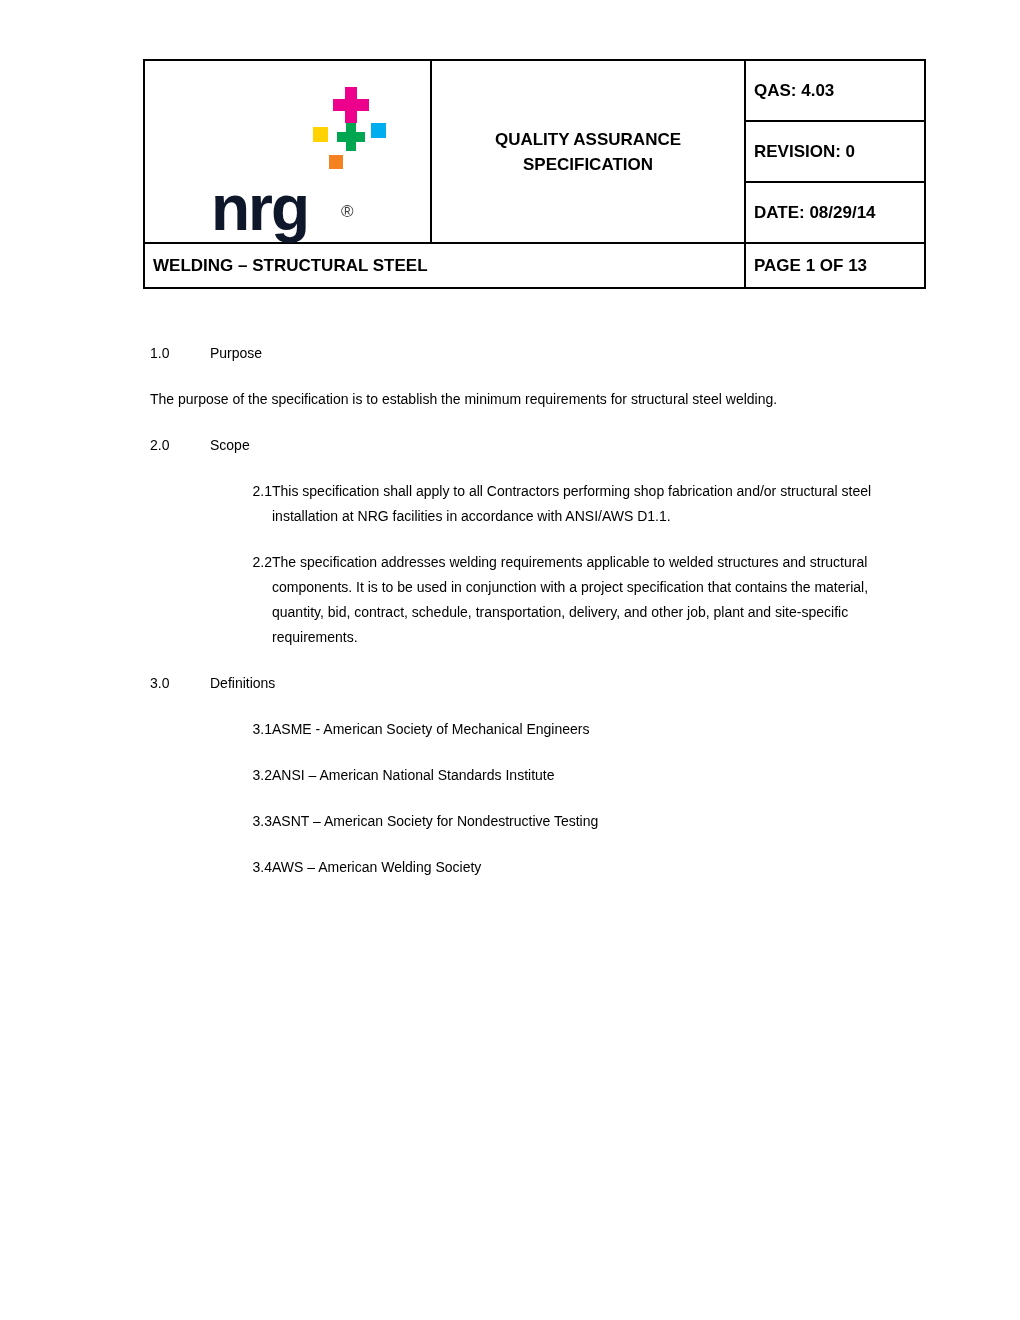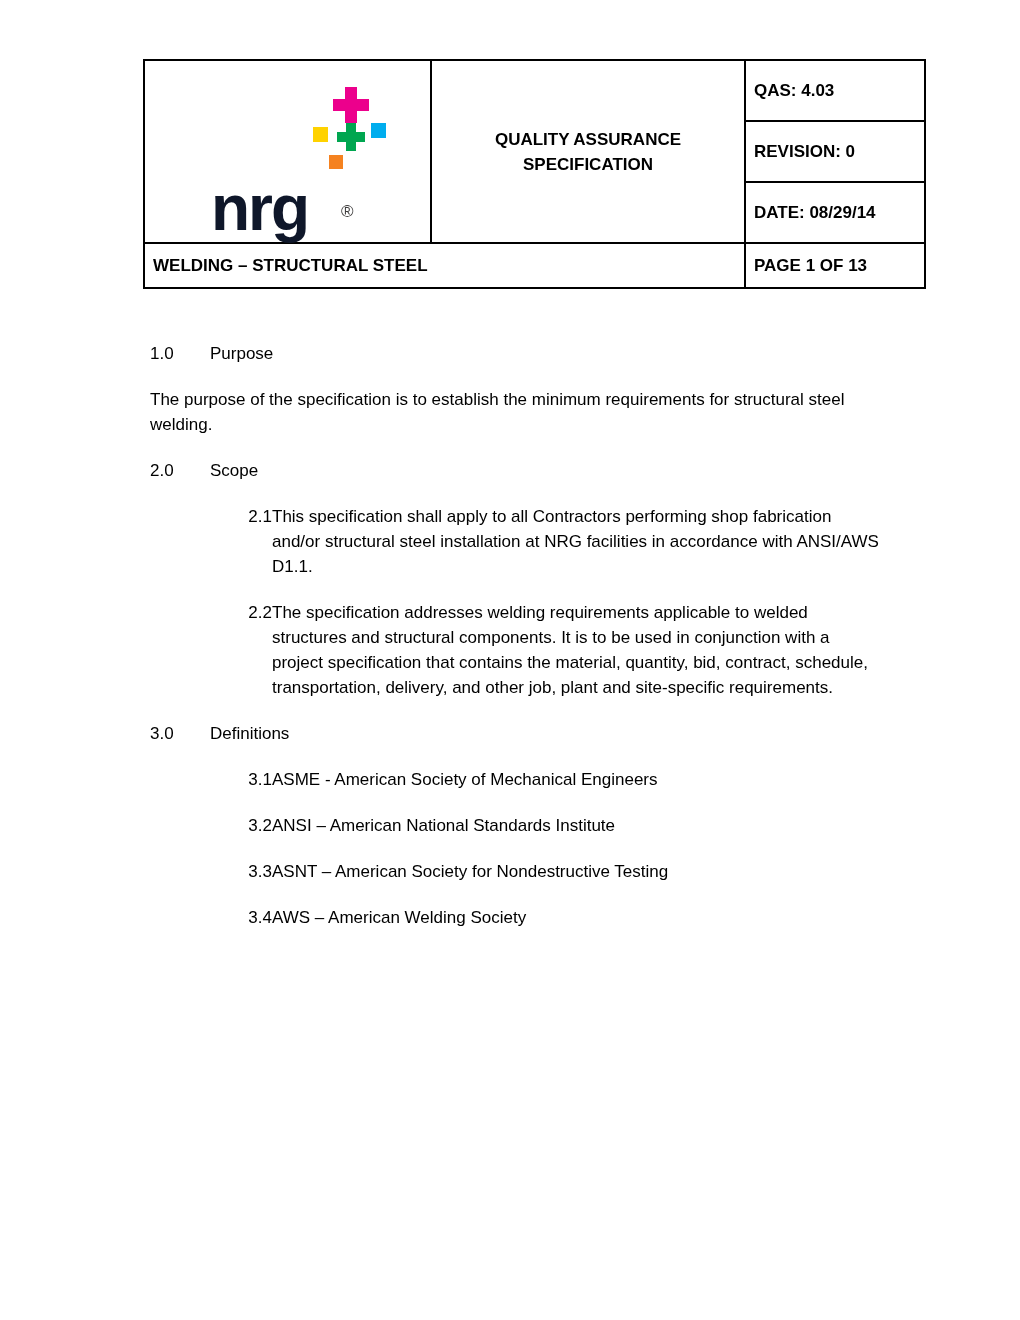--- a/index.html
+++ b/index.html
@@ -48,21 +48,21 @@
   .p-green .bar-h { height: 10px; }
   .p-green .bar-v { width: 10px; }
   .sq { position: absolute; display: block; }
   .s-yellow { background: #ffd200; left: 8px;  top: 42px; width: 15px; height: 15px; }
   .s-blue   { background: #00adee; left: 66px; top: 38px; width: 15px; height: 15px; }
   .s-orange { background: #f58220; left: 24px; top: 70px; width: 14px; height: 14px; }
 
   
   .doc-body {
     position: absolute; left: 150px; top: 341px; width: 730px;
-    font-size: 17px; line-height: 25px;
+    font-size: 14px; line-height: 25px;
   }
   .block { display: flex; margin-bottom: 21px; }
   .block .num { flex: 0 0 60px; }
   .l2 { margin-left: 60px; }
   .l2 .num { flex: 0 0 62px; text-align: right; }
   .block .text { flex: 1; }
   .heading { }
   .indent-only { }
 </style>
 </head>

